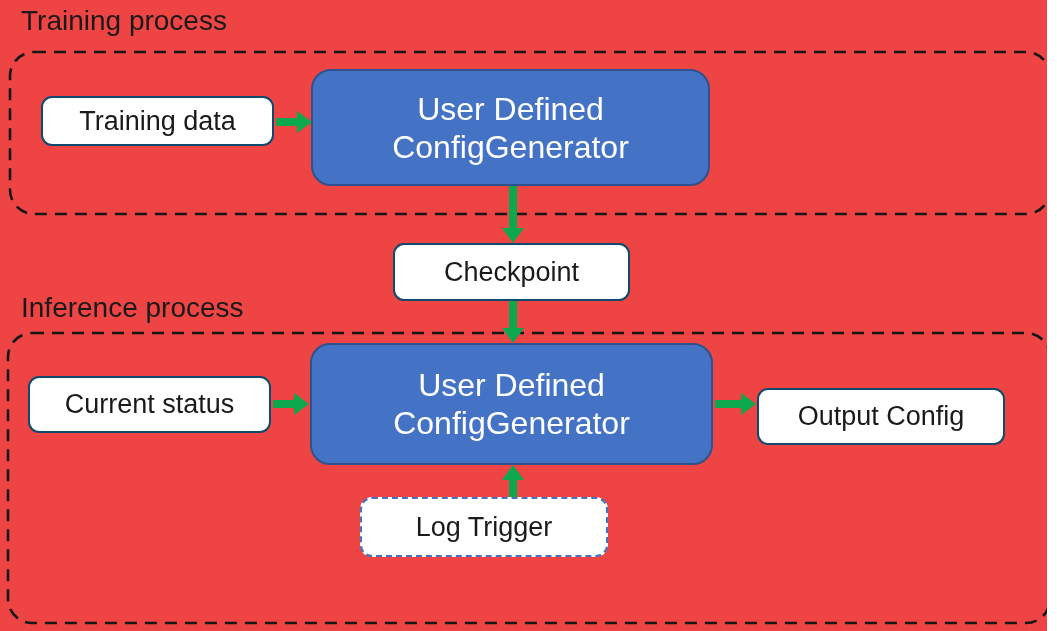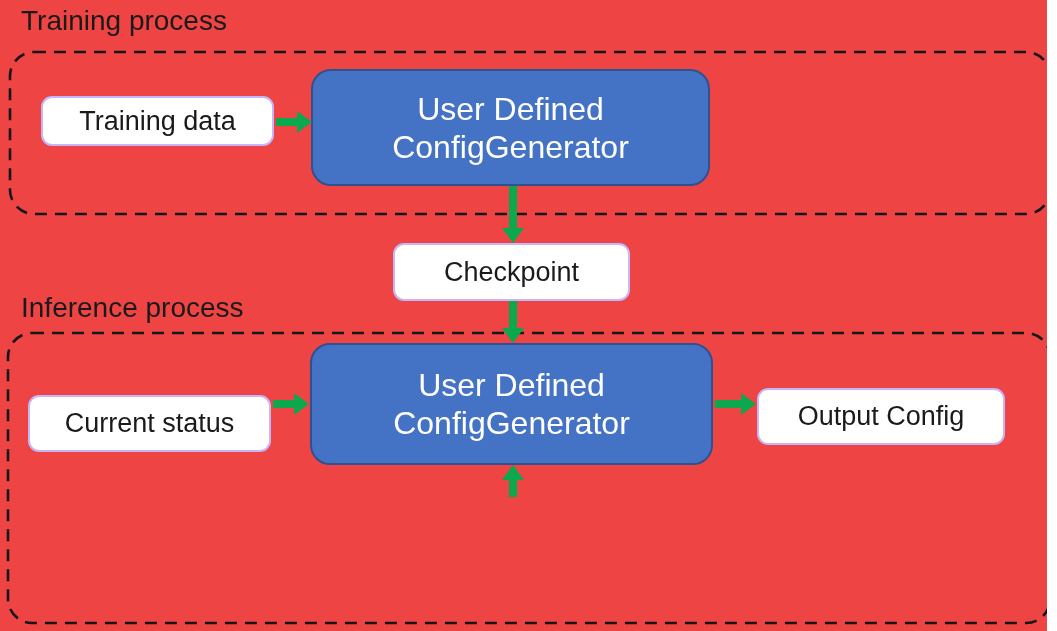--- a/index.html
+++ b/index.html
@@ -22,21 +22,21 @@
     color: #1a1a1a;
     white-space: nowrap;
   }
   .boundary {
     position: absolute;
     z-index: 1;
   }
   .white-box {
     position: absolute;
     background: #ffffff;
-    border: 2px solid #c4b5fd;
+    border: 2px solid #0c4a6e;
     border-radius: 11px;
     display: flex;
     align-items: center;
     justify-content: center;
     font-size: 27px;
     color: #1a1a1a;
     z-index: 2;
     white-space: nowrap;
   }
   .blue-box {
@@ -129,21 +129,21 @@
     <div class="part shaft" style="left:7px; top:0; width:8px; height:28px;"></div>
     <div class="part head-down" style="left:0; top:27px;"></div>
   </div>
 
   <div class="section-title" style="left:21px; top:292px;">Inference process</div>
 
   <svg class="boundary" style="left:6px; top:331px;" width="1046" height="294">
     <rect x="2" y="2" width="1042" height="290" rx="24" ry="24" fill="none" stroke="#161616" stroke-width="2.6" stroke-dasharray="12 8"></rect>
   </svg>
 
-  <div class="white-box" style="left:28px; top:376px; width:239px; height:53px;margin-top:19px;">
+  <div class="white-box" style="left:28px; top:376px; width:239px; height:53px;">
     <span>Current status</span>
   </div>
 
   <div class="arrow" style="left:273px; top:393px; width:36px; height:22px;">
     <div class="part shaft" style="left:0; top:7px; width:22px; height:8px;"></div>
     <div class="part head-right" style="left:21px; top:0;"></div>
   </div>
 
   <div class="blue-box" style="left:310px; top:343px; width:399px; height:118px;">
     <span>User Defined</span>
@@ -157,15 +157,18 @@
 
   <div class="white-box" style="left:757px; top:388px; width:244px; height:53px;">
     <span>Output Config</span>
   </div>
 
   <div class="arrow" style="left:502px; top:465px; width:22px; height:32px;">
     <div class="part head-up" style="left:0; top:0;"></div>
     <div class="part shaft" style="left:7px; top:14px; width:8px; height:18px;"></div>
   </div>
 
+  <div class="dashed-box" style="left:360px; top:497px; width:244px; height:56px; z-index:3;">
+    <span>Log Trigger</span>
+  </div>
 
 
 </div>
 
 </body></html>

